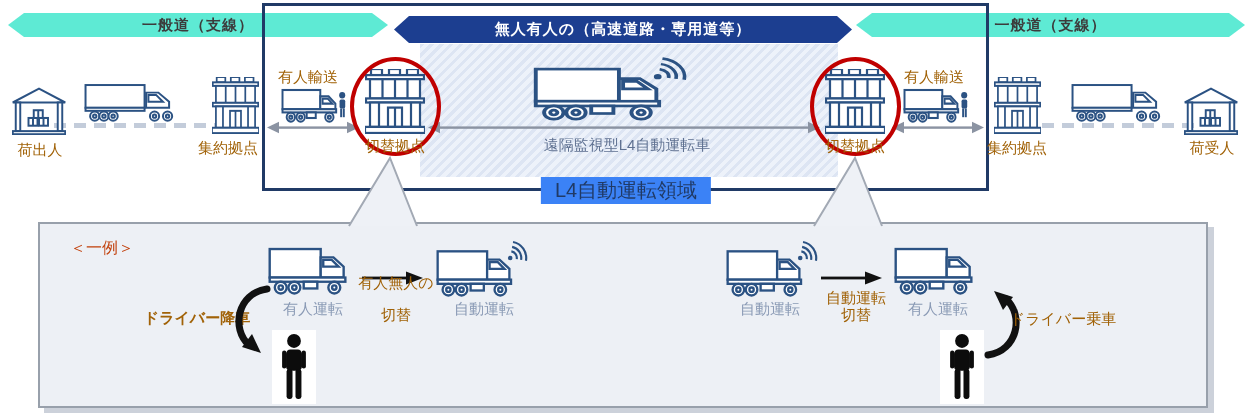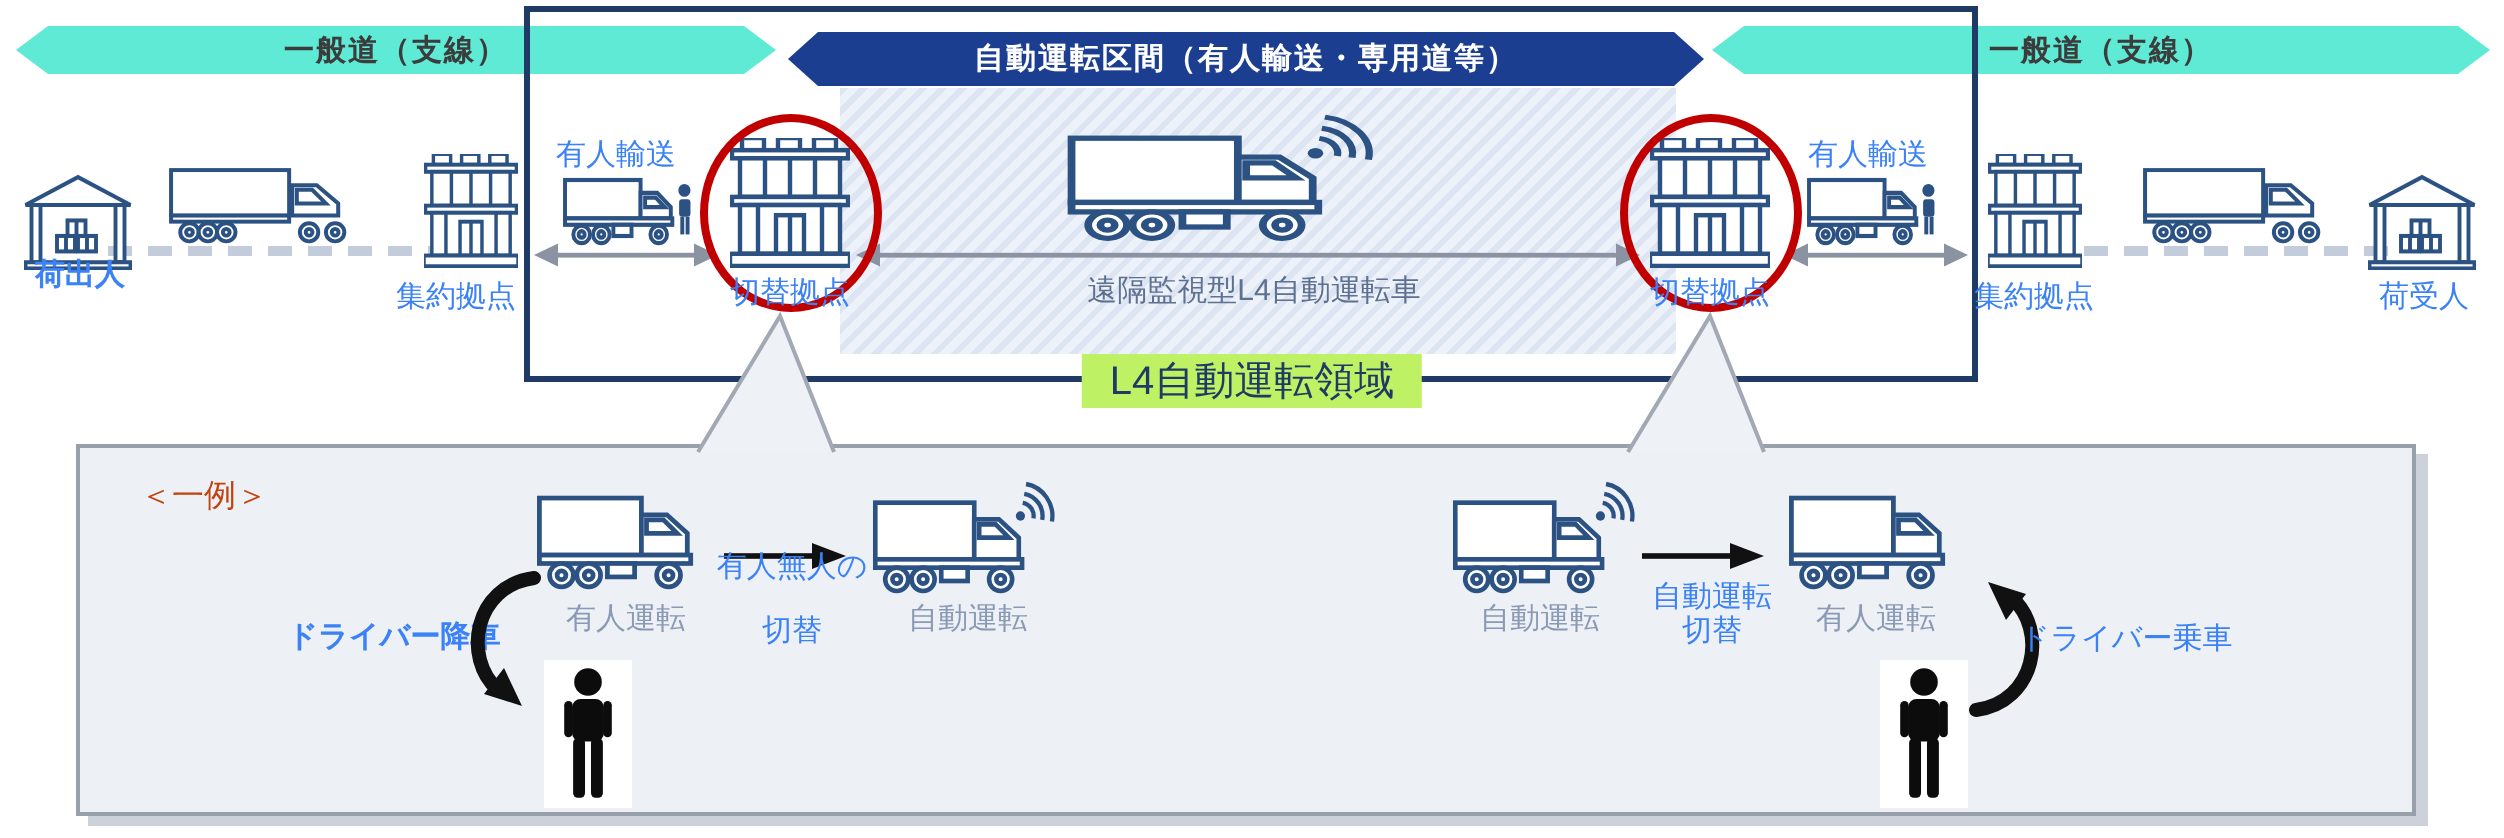--- a/index.html
+++ b/index.html
@@ -14,25 +14,25 @@
   .banner.navy{background:#1c3e90;color:#ffffff;height:27px;
      clip-path:polygon(15px 0,calc(100% - 15px) 0,100% 50%,calc(100% - 15px) 100%,15px 100%,0 50%);}
   
   .l4box{position:absolute;left:262px;top:3px;width:727px;height:188px;
          border:3px solid #203a66;box-sizing:border-box;background:transparent;}
   .hatch{position:absolute;left:420px;top:44px;width:418px;height:133px;
          background:repeating-linear-gradient(135deg,#dde5f3 0 3px,#edf2fa 3px 7px);}
   .road{position:absolute;height:5px;
         background:repeating-linear-gradient(90deg,#c3ccda 0 12px,#ffffff 12px 20px);}
   .redcircle{position:absolute;border:4px solid #c00000;border-radius:50%;box-sizing:border-box;}
-  .lbl{position:absolute;white-space:nowrap;font-size:15px;color:#3b82f6;transform:translateX(-50%);}
+  .lbl{position:absolute;white-space:nowrap;font-size:15px;color:#a16207;transform:translateX(-50%);}
   .lbl.muted{color:#8a9ab5;text-align:right;}
   .lbl.ctrmuted{color:#5f7191;}
   .l4label{position:absolute;left:626px;top:177px;transform:translateX(-50%);
-           background:#bef264;padding:0 14px;font-size:20px;color:#203a66;white-space:nowrap;}
+           background:#3b82f6;padding:0 14px;font-size:20px;color:#203a66;white-space:nowrap;}
   
   .exbox{position:absolute;left:38px;top:222px;width:1170px;height:186px;background:#edf0f5;
          border:2px solid #98a0ab;box-sizing:border-box;box-shadow:6px 5px 0 #ccd1da;}
   .extitle{position:absolute;left:70px;top:238px;font-size:16px;color:#c2410c;white-space:nowrap;}
   .personbox{position:absolute;width:44px;height:74px;background:#ffffff;
              display:flex;align-items:center;justify-content:center;}
   .overlay{position:absolute;left:0;top:0;pointer-events:none;z-index:6;}
   svg{display:block;}
 </style>
 </head>
@@ -144,21 +144,21 @@
         <rect x="1" y="5.6" width="45" height="2.8"></rect>
         <polygon points="62,7 45,0.5 45,13.5"></polygon>
       </g>
     </defs>
   </svg>
 
   <div class="banner gray" style="left:8px;top:13px;width:380px;">
     <span>一般道（支線）</span>
   </div>
   <div class="banner navy" style="left:394px;top:16px;width:458px;">
-    <span>自動運転区間（有人輸送・専用道等）</span>
+    <span>無人有人の（高速道路・専用道等）</span>
   </div>
   <div class="banner gray" style="left:856px;top:13px;width:389px;">
     <span>一般道（支線）</span>
   </div>
 
   <div class="l4box"></div>
   <div class="hatch"></div>
 
   <div class="road" style="left:54px;top:123px;width:164px;"></div>
   <div class="road" style="left:1042px;top:123px;width:158px;"></div>
@@ -205,21 +205,21 @@
   <svg class="abs" style="left:1071px;top:82px;" width="92" height="44" viewBox="0 0 120 58" preserveAspectRatio="none">
       <use href="#g-trailer"></use>
     </svg>
   <svg class="abs" style="left:1184px;top:87px;" width="54" height="48" viewBox="0 0 72 62" preserveAspectRatio="none">
       <use href="#g-whse"></use>
     </svg>
 
   <div class="redcircle" style="left:350px;top:57px;width:91px;height:99px;"></div>
   <div class="redcircle" style="left:810px;top:57px;width:91px;height:99px;"></div>
 
-  <div class="lbl" style="left:40px;top:128px;font-weight:bold;">荷出人</div>
+  <div class="lbl" style="left:40px;top:141px;">荷出人</div>
   <div class="lbl" style="left:228px;top:139px;">集約拠点</div>
   <div class="lbl" style="left:308px;top:68px;">有人輸送</div>
   <div class="lbl" style="left:395px;top:137px;">切替拠点</div>
   <div class="lbl ctrmuted" style="left:627px;top:136px;">遠隔監視型L4自動運転車</div>
   <div class="lbl" style="left:855px;top:137px;">切替拠点</div>
   <div class="lbl" style="left:934px;top:68px;">有人輸送</div>
   <div class="lbl" style="left:1017px;top:139px;">集約拠点</div>
   <div class="lbl" style="left:1212px;top:139px;">荷受人</div>
   <div class="l4label">L4自動運転領域</div>
 

